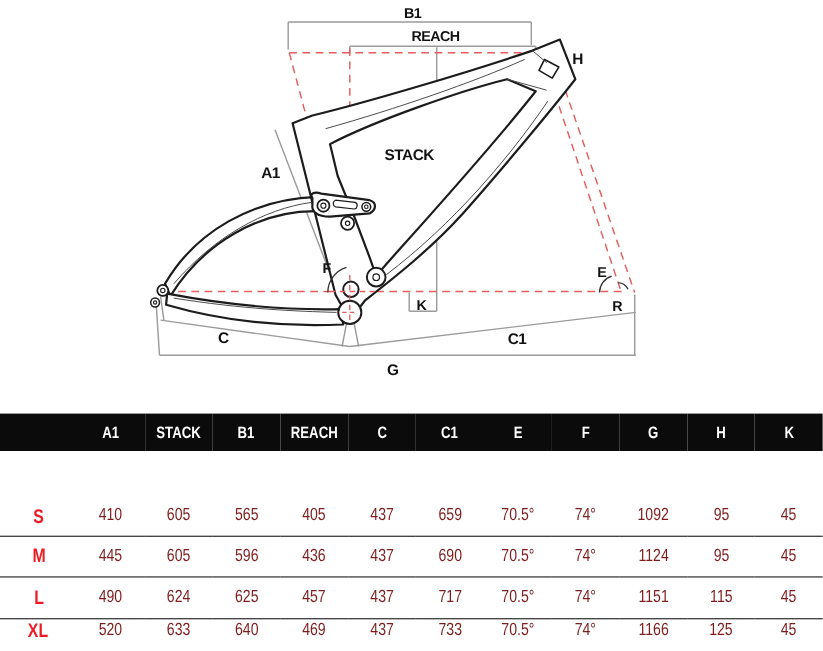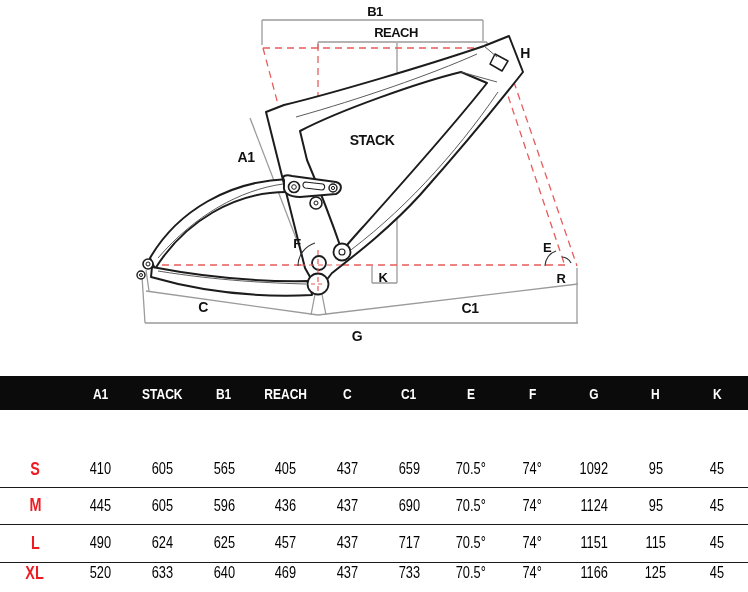--- a/index.html
+++ b/index.html
@@ -25,21 +25,21 @@
   }
   table.geo tr.spacer{height:42px;}
   table.geo tbody tr.r1{height:35px;}
   table.geo tbody tr.r2{height:37px;}
   table.geo tbody tr.r3{height:38px;}
   table.geo tbody tr.r4{height:18px;}
   table.geo tbody tr.ruled{border-bottom:1.5px solid #1a1a1a;}
   table.geo tbody th{padding:0;text-align:center;vertical-align:middle;}
   table.geo tbody td{
     padding:0;text-align:center;vertical-align:middle;
-    color:#000000;font-size:16px;
+    color:#7f1d1d;font-size:16px;
   }
   .cnd{display:inline-block;transform:scaleX(0.8);transform-origin:50% 50%;white-space:nowrap;}
   .size-l{color:#ED1C24;font-weight:bold;font-size:18px;}
 </style>
 </head>
 <body>
 
 <div class="diagram">
   <svg width="748" height="376" viewBox="0 0 748 376" xmlns="http://www.w3.org/2000/svg">
 

